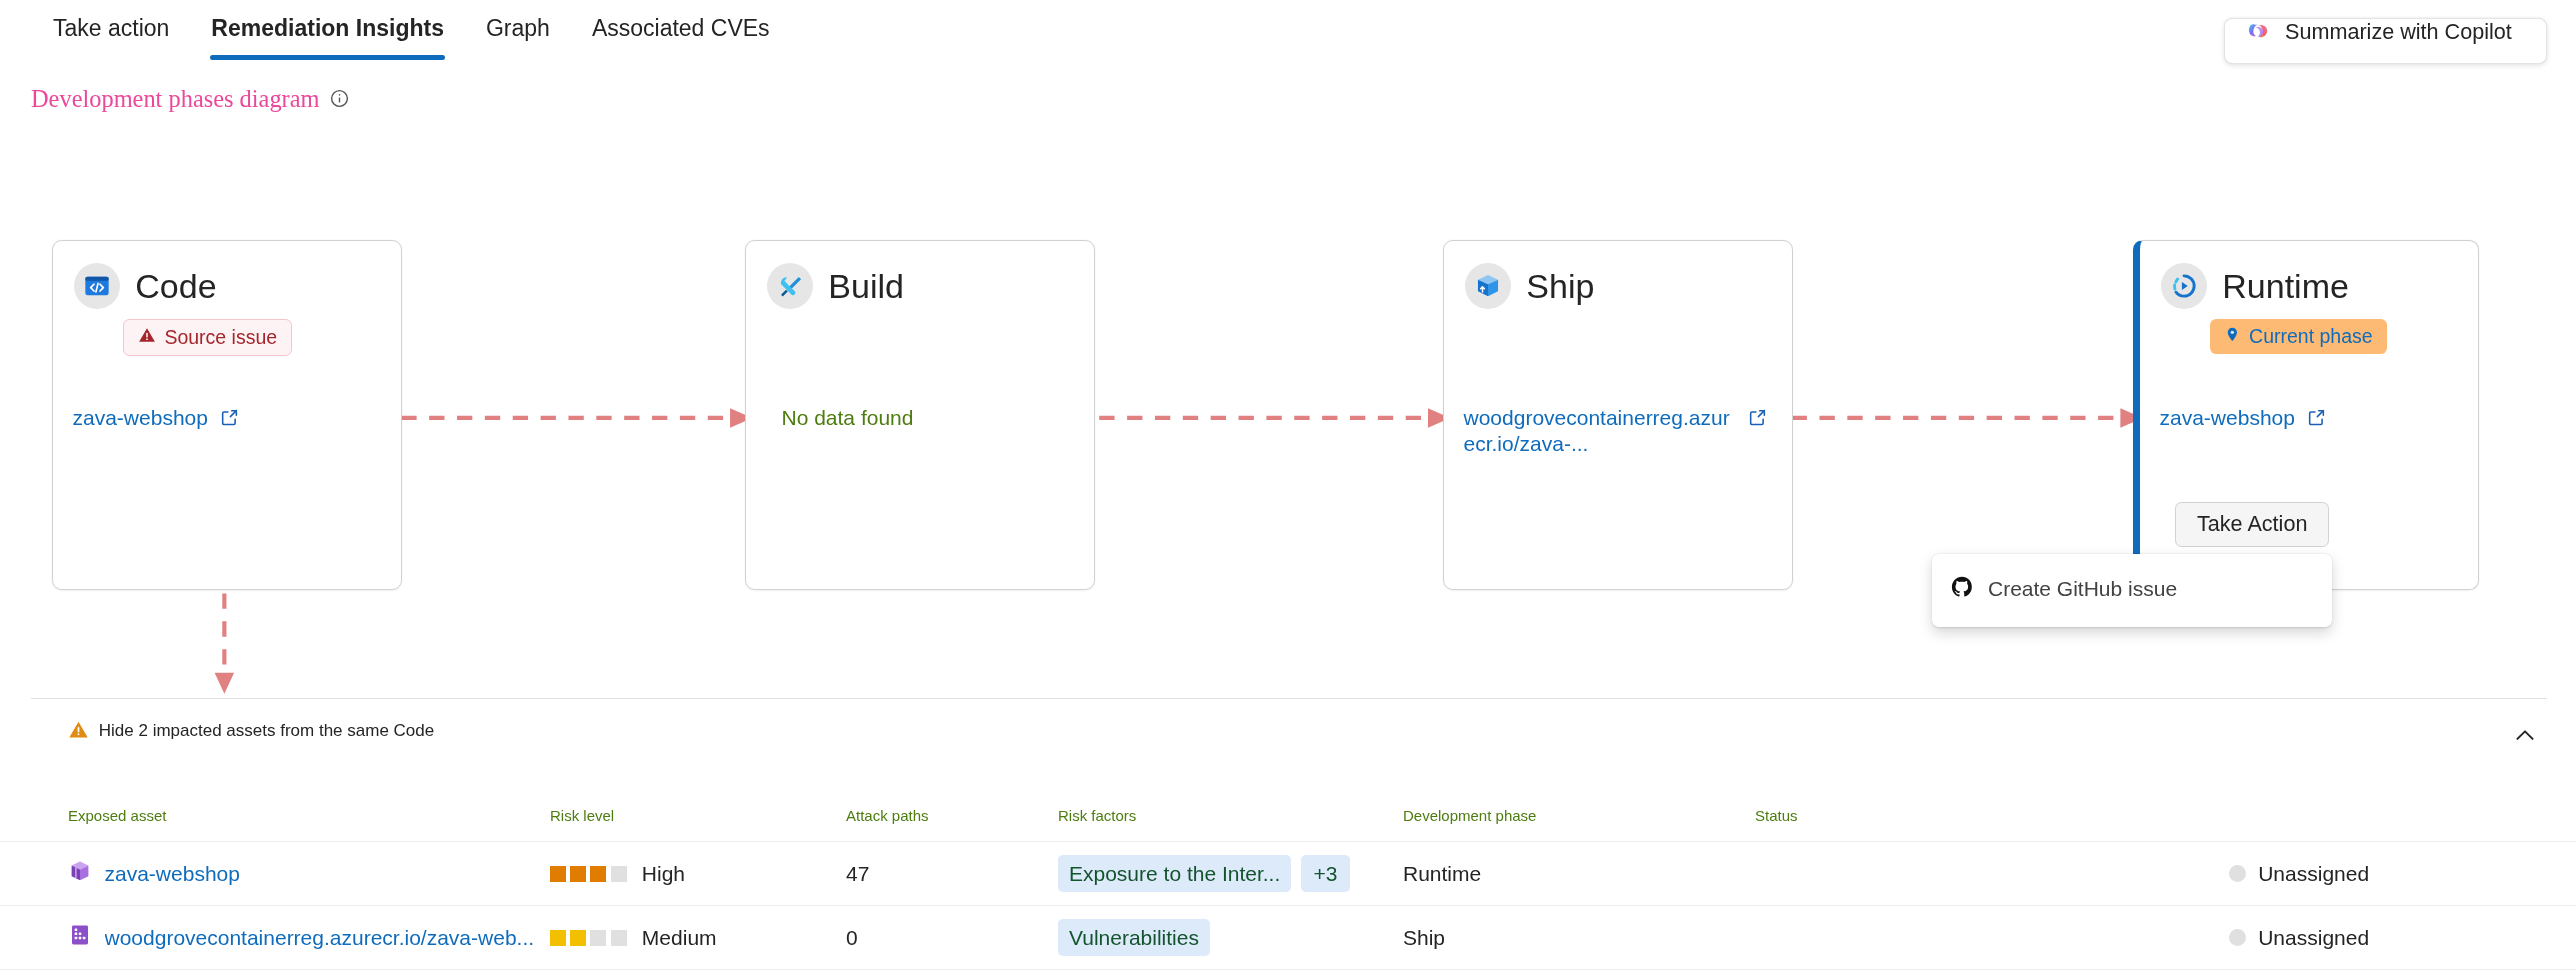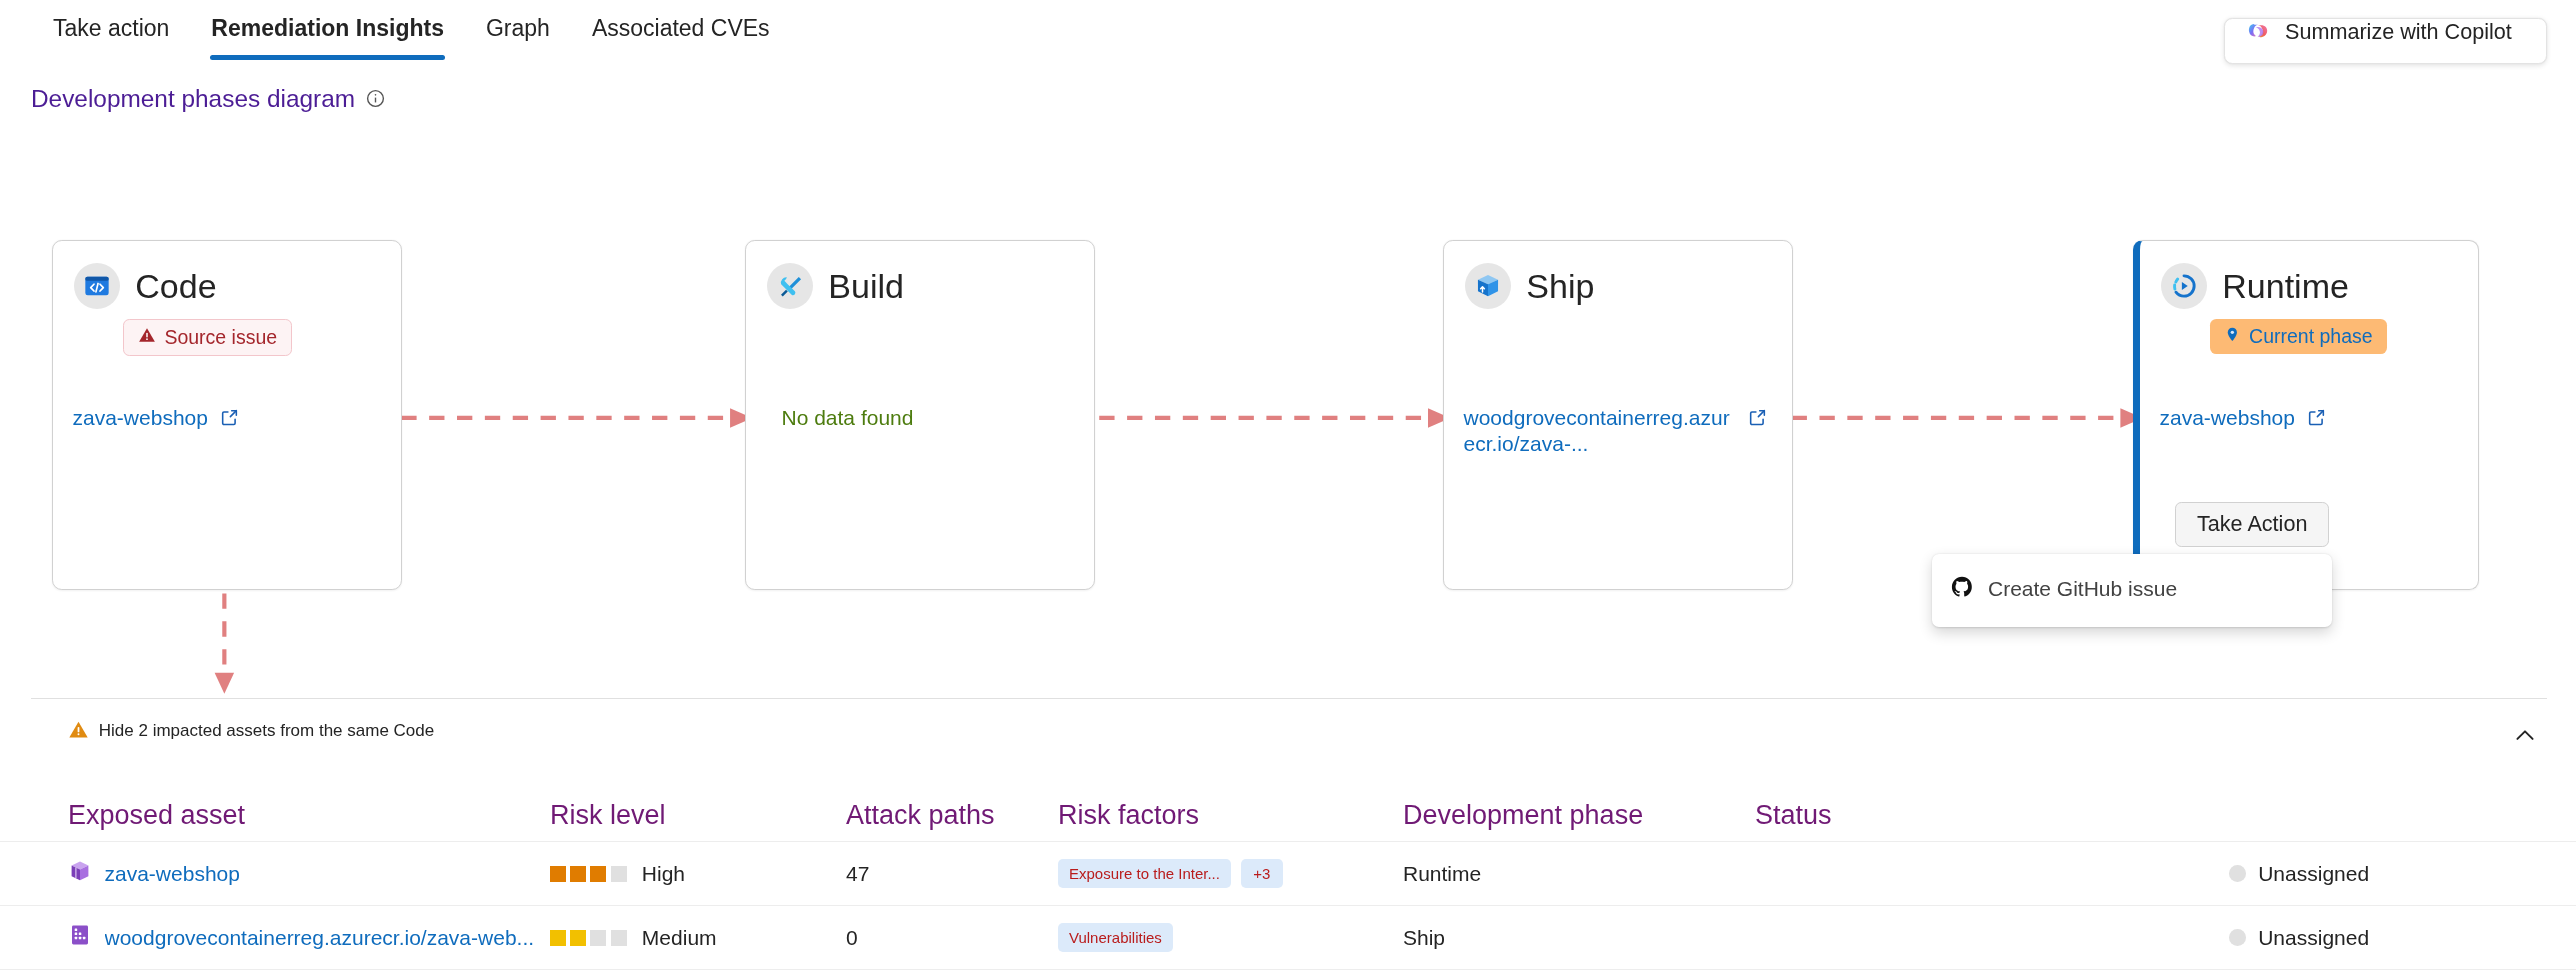--- a/index.html
+++ b/index.html
@@ -42,21 +42,21 @@
     padding-left: 22px;
     cursor: pointer;
   }
   .copilot-btn .label { font-size: 21.6px; color: #242424; white-space: nowrap; }
 
   
   .section-title {
     position: absolute; top: 85px; left: 31px;
     display: flex; align-items: center; gap: 9.8px;
   }
-  .section-title .txt { font-size: 24.4px; color: #4c1d95; }
+  .section-title .txt { font-size: 24.4px; color: #ec4899; font-family: Liberation Serif, serif; }
 
   
   .diagram { position: absolute; top: 0; left: 0; width: 2576px; height: 971px; pointer-events: none; }
 
   .phase-card {
     position: absolute; top: 240px; height: 350px;
     background: #ffffff;
     border: 0.7px solid #d1d1d1;
     border-radius: 9.8px;
     box-shadow: 0 0.7px 2.1px rgba(0,0,0,0.06);
@@ -134,41 +134,41 @@
     cursor: pointer;
   }
   .impacted-row .itxt { font-size: 17px; color: #242424; white-space: nowrap; }
   .collapse-chevron { position: absolute; top: 722px; left: 2511px; cursor: pointer; }
 
   
   .tbl { position: absolute; top: 789px; left: 0; width: 2576px; }
   .tbl-row { display: flex; align-items: center; width: 2576px; }
   .tbl-head { height: 53px; border-bottom: 0.7px solid #ededed; }
   .tbl-body-row { height: 64px; border-bottom: 0.7px solid #ededed; }
-  .th { font-size: 27px; color: #701a75; white-space: nowrap; }
+  .th { font-size: 15px; color: #4d7c0f; white-space: nowrap; }
   .td { font-size: 21px; color: #242424; white-space: nowrap; display: flex; align-items: center; }
 
   .c-asset  { width: 550px; padding-left: 68px; }
   .c-risk   { width: 296px; }
   .c-paths  { width: 212px; }
   .c-factors{ width: 345px; }
   .c-phase  { width: 352px; }
   .c-owner  { width: 474px; }
   .c-status { width: 277px; }
 
   .asset-link { color: #0f6cbd; cursor: pointer; overflow: hidden; text-overflow: ellipsis; }
   .asset-cell { display: flex; align-items: center; gap: 12.5px; }
 
   .risk-squares { display: inline-flex; gap: 4.2px; margin-right: 15.3px; }
   .risk-squares i { width: 16px; height: 16px; display: block; }
 
   .chip {
     display: inline-flex; align-items: center; justify-content: center;
-    background: #dceafa; color: #b91c1c;
-    border-radius: 4.9px; font-size: 15px;
+    background: #dceafa; color: #14532d;
+    border-radius: 4.9px; font-size: 21px;
     padding: 6.3px 11px; margin-right: 9.8px;
     max-width: 258px; overflow: hidden; white-space: nowrap;
     cursor: pointer;
   }
   .chip.more { padding: 6.3px 12.5px; }
 
   .status-dot { width: 16.7px; height: 16.7px; border-radius: 50%; background: #e0e0e0; margin-right: 12.5px; flex: 0 0 auto; }
 </style>
 </head>
 <body>

